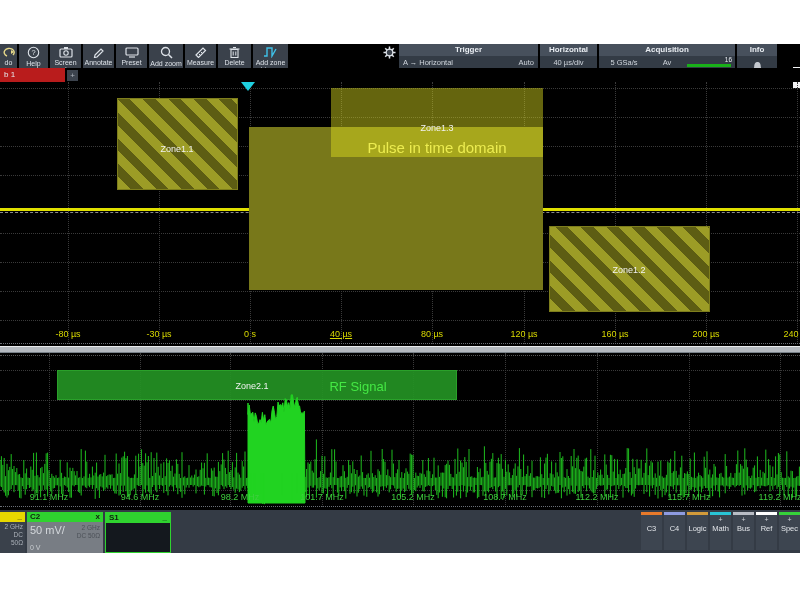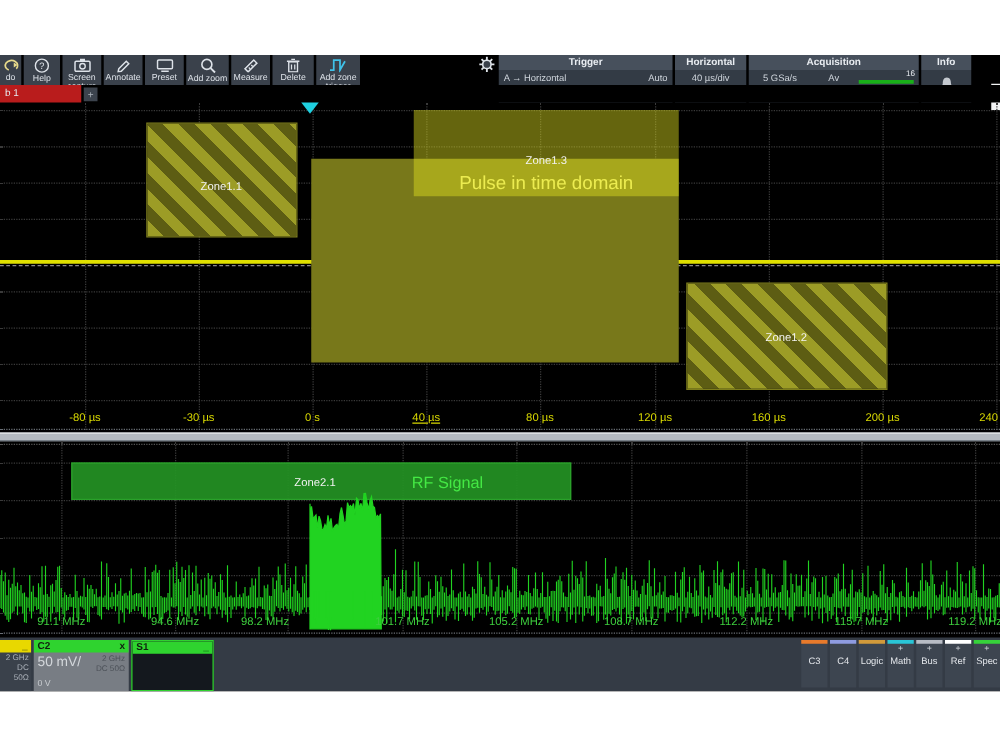--- a/index.html
+++ b/index.html
@@ -284,21 +284,21 @@
     <div class="zlabel" style="left:358px;top:33px;font-size:13px;color:#44e844;">RF Signal</div>
 
     <svg id="specsvg" class="abs" style="left:0;top:0;" width="800" height="157" viewBox="0 0 800 157">
           <path d="M0.0 107.1V133.3M1.4 103.2V134.1M2.8 111.9V137.0M4.2 105.0V139.5M5.6 123.1V142.8M7.0 110.8V144.5M8.4 117.2V142.3M9.8 113.9V137.1M11.2 101.1V136.1M12.6 116.0V132.2M14.0 113.0V139.2M15.4 119.1V132.1M16.8 115.0V132.2M18.2 121.5V137.7M19.6 121.0V144.8M21.0 124.4V145.4M22.4 125.0V133.2M23.8 107.0V136.1M25.2 120.3V141.7M26.6 115.5V136.2M28.0 124.5V132.0M29.4 125.0V135.0M30.8 113.5V134.2M32.2 116.8V138.2M33.6 99.9V136.7M35.0 122.8V144.3M36.4 99.5V140.3M37.8 122.2V140.6M39.2 124.3V132.6M40.6 115.1V144.3M42.0 113.9V137.5M43.4 120.1V132.4M44.8 110.9V136.9M46.2 100.3V136.6M47.6 99.6V143.5M49.0 117.3V133.0M50.4 124.9V138.4M51.8 120.8V140.9M53.2 123.0V135.5M54.6 124.6V135.0M56.0 122.2V132.4M57.4 125.0V132.3M58.8 124.5V143.0M60.2 106.8V133.4M61.6 119.8V141.1M63.0 125.0V142.9M64.4 123.5V132.1M65.8 124.1V132.9M67.2 109.3V134.5M68.6 124.6V138.9M70.0 114.7V144.6M71.4 118.0V144.7M72.8 114.9V132.4M74.2 118.2V133.3M75.6 122.4V132.0M77.0 118.0V132.0M78.4 124.8V138.9M79.8 124.2V140.0M81.2 96.1V142.5M82.6 125.0V132.6M84.0 123.4V132.6M85.4 97.6V134.3M86.8 108.6V135.2M88.2 124.8V132.7M89.6 120.8V134.2M91.0 124.4V132.0M92.4 113.6V135.9M93.8 122.5V132.1M95.2 119.7V145.9M96.6 109.5V135.2M98.0 123.5V137.0M99.4 121.7V145.0M100.8 121.1V133.5M102.2 123.4V134.5M103.6 119.6V137.9M105.0 101.8V136.5M106.4 123.1V134.4M107.8 122.2V135.7M109.2 121.4V132.0M110.6 121.7V135.7M112.0 121.3V132.6M113.4 125.0V137.9M114.8 124.8V140.4M116.2 100.5V140.7M117.6 120.7V132.4M119.0 110.5V142.5M120.4 120.1V141.6M121.8 104.6V132.7M123.2 103.3V138.9M124.6 98.7V132.6M126.0 105.2V138.2M127.4 103.0V143.8M128.8 123.7V144.5M130.2 125.0V142.2M131.6 124.8V137.4M133.0 124.9V136.6M134.4 121.4V135.4M135.8 102.7V141.0M137.2 124.9V132.1M138.6 100.7V132.9M140.0 113.5V133.0M141.4 96.3V132.0M142.8 110.1V142.9M144.2 112.6V136.4M145.6 100.3V139.7M147.0 109.3V132.5M148.4 103.0V138.6M149.8 124.9V140.3M151.2 99.2V141.9M152.6 123.0V134.0M154.0 105.0V132.1M155.4 119.8V137.1M156.8 99.6V139.2M158.2 113.8V132.0M159.6 122.5V136.0M161.0 110.6V132.1M162.4 125.0V132.9M163.8 109.2V139.9M165.2 123.2V132.0M166.6 105.4V138.3M168.0 110.0V142.4M169.4 107.3V133.6M170.8 117.9V132.1M172.2 112.7V133.5M173.6 123.7V138.3M175.0 120.5V132.1M176.4 106.3V134.8M177.8 110.9V141.2M179.2 120.9V135.4M180.6 125.0V138.8M182.0 99.2V144.8M183.4 124.4V132.5M184.8 123.3V141.3M186.2 125.0V134.5M187.6 124.7V132.1M189.0 112.1V134.7M190.4 124.5V132.0M191.8 122.5V132.0M193.2 124.7V133.5M194.6 121.6V132.1M196.0 116.5V140.4M197.4 123.9V133.1M198.8 123.3V134.2M200.2 116.8V133.5M201.6 109.5V132.6M203.0 115.3V133.0M204.4 109.8V141.6M205.8 124.9V133.6M207.2 100.3V132.0M208.6 124.6V132.2M210.0 124.9V134.2M211.4 115.3V134.5M212.8 117.6V143.0M214.2 114.6V143.4M215.6 123.6V135.4M217.0 123.8V140.0M218.4 108.9V142.3M219.8 118.1V136.3M221.2 111.4V132.0M222.6 100.1V133.3M224.0 106.6V136.2M225.4 114.9V133.4M226.8 121.0V134.8M228.2 97.7V132.0M229.6 119.1V134.0M231.0 117.2V136.2M232.4 109.1V134.0M233.8 124.4V136.7M235.2 114.4V139.7M236.6 99.9V135.6M238.0 119.6V136.5M239.4 121.5V139.1M240.8 124.7V137.7M242.2 108.1V134.7M243.6 113.5V133.0M245.0 98.5V136.7M246.4 125.0V132.8M247.8 124.6V135.0M249.2 99.3V136.1M250.6 107.3V132.1M252.0 124.2V132.1M253.4 114.1V143.2M254.8 101.8V144.6M256.2 124.9V137.5M257.6 108.2V132.0M259.0 123.3V137.3M260.4 95.5V144.7M261.8 124.5V136.2M263.2 117.4V132.5M264.6 105.1V133.8M266.0 118.8V138.3M267.4 123.4V132.0M268.8 111.6V134.1M270.2 124.2V135.2M271.6 118.8V144.1M273.0 110.4V140.2M274.4 123.8V132.2M275.8 99.3V133.4M277.2 111.0V140.8M278.6 124.9V143.4M280.0 125.0V139.0M281.4 124.1V132.7M282.8 110.0V132.3M284.2 123.7V133.3M285.6 115.4V133.1M287.0 122.4V134.4M288.4 111.1V139.5M289.8 124.5V139.7M291.2 109.4V136.6M292.6 104.8V138.1M294.0 124.9V135.7M295.4 119.0V136.7M296.8 123.5V138.8M298.2 114.9V132.2M299.6 124.6V140.6M301.0 120.8V143.6M302.4 124.4V144.1M303.8 109.5V139.8M305.2 123.9V139.0M306.6 116.0V144.2M308.0 109.4V134.6M309.4 110.9V145.8M310.8 108.5V132.8M312.2 117.7V134.6M313.6 119.6V134.6M315.0 106.3V132.3M316.4 86.4V144.7M317.8 125.0V135.5M319.2 124.2V137.2M320.6 118.1V134.5M322.0 102.8V140.2M323.4 120.8V140.5M324.8 103.2V135.3M326.2 124.4V135.7M327.6 124.9V142.3M329.0 124.2V133.8M330.4 119.5V132.0M331.8 96.2V135.3M333.2 124.2V142.7M334.6 96.3V132.0M336.0 108.5V132.1M337.4 124.9V139.6M338.8 125.0V143.0M340.2 123.5V134.4M341.6 123.1V138.1M343.0 112.2V133.9M344.4 118.2V138.2M345.8 124.9V145.7M347.2 123.8V134.8M348.6 107.1V132.0M350.0 112.0V140.8M351.4 120.3V139.2M352.8 108.3V133.7M354.2 116.0V140.3M355.6 121.0V132.3M357.0 117.0V143.5M358.4 123.7V139.7M359.8 122.5V136.2M361.2 102.5V133.5M362.6 119.1V135.8M364.0 124.9V142.6M365.4 125.0V132.2M366.8 121.7V143.8M368.2 120.3V134.9M369.6 124.7V134.0M371.0 97.8V136.2M372.4 120.2V139.8M373.8 124.1V138.5M375.2 122.2V132.8M376.6 125.0V139.4M378.0 116.3V143.6M379.4 118.2V141.2M380.8 121.7V133.7M382.2 96.0V133.2M383.6 106.1V137.1M385.0 108.7V133.3M386.4 122.1V134.8M387.8 116.4V132.3M389.2 122.8V139.4M390.6 124.2V136.3M392.0 96.7V132.0M393.4 110.5V132.6M394.8 124.1V135.3M396.2 120.2V138.8M397.6 116.3V135.9M399.0 107.0V135.6M400.4 124.7V143.9M401.8 119.1V137.4M403.2 125.0V135.6M404.6 120.2V139.2M406.0 115.3V137.9M407.4 118.6V132.0M408.8 120.8V135.8M410.2 100.6V137.1M411.6 101.6V141.2M413.0 102.0V140.6M414.4 125.0V137.1M415.8 119.6V138.2M417.2 122.7V134.5M418.6 123.1V132.7M420.0 119.8V134.9M421.4 120.6V132.2M422.8 107.0V138.2M424.2 121.3V138.5M425.6 123.9V133.9M427.0 117.5V133.2M428.4 105.0V132.2M429.8 118.2V133.0M431.2 125.0V143.0M432.6 121.3V133.1M434.0 104.7V132.3M435.4 124.5V137.0M436.8 124.6V141.9M438.2 112.4V145.2M439.6 123.9V139.5M441.0 119.7V132.7M442.4 119.5V143.8M443.8 119.7V135.5M445.2 112.1V144.2M446.6 110.8V145.3M448.0 107.5V136.0M449.4 111.9V132.8M450.8 120.9V132.9M452.2 124.1V136.0M453.6 124.5V144.5M455.0 105.9V132.6M456.4 120.9V142.6M457.8 95.5V138.7M459.2 118.8V132.9M460.6 107.5V145.3M462.0 109.6V132.1M463.4 114.2V138.6M464.8 104.1V132.8M466.2 108.9V144.1M467.6 124.1V139.5M469.0 96.0V133.4M470.4 123.8V137.6M471.8 123.3V133.8M473.2 124.8V139.5M474.6 124.4V139.4M476.0 124.9V132.0M477.4 114.0V145.3M478.8 119.1V144.0M480.2 115.5V132.0M481.6 124.3V132.2M483.0 123.8V142.8M484.4 93.3V138.5M485.8 109.9V143.5M487.2 117.9V137.9M488.6 121.6V139.3M490.0 108.7V135.0M491.4 105.8V134.1M492.8 100.1V136.2M494.2 124.6V133.2M495.6 124.4V138.5M497.0 110.1V145.9M498.4 104.8V134.2M499.8 110.7V132.9M501.2 101.1V146.0M502.6 115.8V138.5M504.0 123.8V144.7M505.4 106.7V135.7M506.8 118.7V142.5M508.2 111.3V132.3M509.6 119.4V132.2M511.0 124.9V132.3M512.4 122.1V143.7M513.8 115.6V140.8M515.2 110.4V136.9M516.6 122.8V143.7M518.0 113.4V134.4M519.4 95.1V132.0M520.8 116.0V141.7M522.2 123.9V141.9M523.6 101.5V132.2M525.0 123.2V132.1M526.4 121.0V141.5M527.8 112.8V133.7M529.2 122.8V133.7M530.6 120.2V133.3M532.0 107.7V144.2M533.4 124.6V137.0M534.8 124.7V137.1M536.2 123.2V135.0M537.6 123.2V135.5M539.0 123.7V134.9M540.4 104.3V133.8M541.8 121.2V144.3M543.2 125.0V132.0M544.6 110.5V145.0M546.0 104.6V136.0M547.4 100.8V132.3M548.8 124.9V141.4M550.2 120.3V137.6M551.6 108.4V132.9M553.0 121.3V133.6M554.4 124.5V137.7M555.8 109.6V140.4M557.2 119.3V139.9M558.6 123.4V139.7M560.0 99.0V132.1M561.4 105.0V145.3M562.8 103.3V134.5M564.2 124.2V139.2M565.6 124.9V133.7M567.0 116.1V142.6M568.4 123.0V136.2M569.8 125.0V141.2M571.2 103.0V132.6M572.6 113.3V138.9M574.0 96.0V140.5M575.4 115.1V140.9M576.8 104.8V132.8M578.2 102.6V139.1M579.6 116.3V137.6M581.0 118.0V144.8M582.4 118.5V133.1M583.8 113.6V135.2M585.2 105.6V132.1M586.6 104.7V138.3M588.0 123.6V132.4M589.4 124.9V135.5M590.8 96.1V137.5M592.2 124.0V139.4M593.6 117.2V140.6M595.0 102.7V140.1M596.4 124.9V136.2M597.8 119.6V133.0M599.2 122.2V132.1M600.6 116.5V132.7M602.0 121.6V132.6M603.4 125.0V132.1M604.8 101.4V143.0M606.2 111.5V136.9M607.6 121.9V136.4M609.0 124.9V132.1M610.4 101.8V144.7M611.8 102.2V133.2M613.2 118.6V132.6M614.6 105.9V132.3M616.0 125.0V142.7M617.4 106.4V132.0M618.8 121.2V136.0M620.2 116.7V133.2M621.6 124.9V132.1M623.0 121.0V144.6M624.4 120.6V133.2M625.8 115.0V134.9M627.2 95.1V135.1M628.6 95.4V139.4M630.0 119.1V132.0M631.4 124.9V142.5M632.8 105.8V140.7M634.2 114.2V143.9M635.6 121.0V135.6M637.0 106.3V132.0M638.4 115.5V132.3M639.8 115.4V132.2M641.2 106.8V132.0M642.6 124.6V132.0M644.0 119.9V140.9M645.4 109.8V132.0M646.8 95.4V139.1M648.2 122.1V132.0M649.6 112.7V143.6M651.0 108.1V132.6M652.4 109.5V135.3M653.8 124.7V132.1M655.2 120.4V141.9M656.6 124.9V133.7M658.0 108.6V145.5M659.4 122.6V132.9M660.8 107.5V137.3M662.2 123.4V144.2M663.6 124.8V135.8M665.0 124.5V142.2M666.4 121.8V139.4M667.8 108.5V132.5M669.2 109.7V144.7M670.6 105.8V133.2M672.0 120.0V133.6M673.4 118.3V136.4M674.8 98.0V132.1M676.2 117.9V139.7M677.6 124.8V132.4M679.0 121.7V132.4M680.4 114.4V142.7M681.8 102.7V142.5M683.2 125.0V144.8M684.6 120.1V144.0M686.0 120.7V140.1M687.4 118.4V132.6M688.8 121.0V143.9M690.2 105.6V137.2M691.6 123.9V136.6M693.0 124.7V134.1M694.4 99.5V139.1M695.8 125.0V134.8M697.2 123.4V137.7M698.6 119.7V144.1M700.0 122.0V133.6M701.4 123.2V139.4M702.8 124.8V135.7M704.2 103.7V132.9M705.6 114.8V135.1M707.0 98.3V135.0M708.4 121.5V137.6M709.8 116.6V144.9M711.2 124.6V135.2M712.6 121.4V143.2M714.0 111.0V132.6M715.4 113.5V137.3M716.8 124.4V132.1M718.2 124.9V138.5M719.6 120.8V144.4M721.0 119.9V132.5M722.4 123.8V132.4M723.8 124.7V133.5M725.2 101.1V140.3M726.6 113.0V132.7M728.0 124.6V133.4M729.4 123.6V136.0M730.8 119.9V133.8M732.2 124.6V132.1M733.6 124.9V132.4M735.0 120.1V134.3M736.4 111.2V133.0M737.8 97.5V132.0M739.2 119.6V132.8M740.6 111.1V132.0M742.0 112.8V142.6M743.4 115.7V134.7M744.8 95.3V141.5M746.2 106.6V132.4M747.6 114.2V137.5M749.0 123.1V135.0M750.4 125.0V135.7M751.8 122.6V134.5M753.2 114.7V132.1M754.6 112.4V139.2M756.0 124.8V138.3M757.4 103.4V133.2M758.8 124.0V132.9M760.2 116.9V135.2M761.6 124.7V132.6M763.0 118.8V132.9M764.4 120.2V133.2M765.8 96.6V133.4M767.2 125.0V132.7M768.6 106.1V132.1M770.0 112.2V138.5M771.4 124.0V132.9M772.8 113.5V136.7M774.2 124.9V132.8M775.6 103.3V132.2M777.0 121.4V135.9M778.4 100.0V133.9M779.8 101.5V142.0M781.2 119.2V132.1M782.6 124.7V136.9M784.0 124.9V142.2M785.4 124.9V132.0M786.8 98.3V133.9M788.2 123.4V142.7M789.6 124.6V135.5M791.0 117.7V133.7M792.4 118.1V144.9M793.8 125.0V134.6M795.2 124.8V141.3M796.6 123.6V143.5M798.0 123.0V132.7M799.4 113.6V132.9" stroke="#21d321" stroke-width="0.9" fill="none"></path>
           <path d="M248 150 L248 50 L248.0 61.5 L249.2 52.0 L250.4 61.4 L251.6 60.6 L252.8 59.1 L254.0 69.1 L255.2 59.9 L256.4 63.3 L257.6 70.6 L258.8 70.4 L260.0 66.6 L261.2 69.6 L262.4 59.3 L263.6 67.7 L264.8 61.7 L266.0 72.0 L267.2 69.0 L268.4 67.3 L269.6 66.4 L270.8 70.0 L272.0 57.8 L273.2 53.0 L274.4 59.2 L275.6 66.6 L276.8 63.7 L278.0 49.1 L279.2 53.0 L280.4 51.5 L281.6 53.4 L282.8 49.8 L284.0 59.4 L285.2 45.6 L286.4 46.8 L287.6 53.8 L288.8 49.6 L290.0 55.7 L291.2 41.9 L292.4 41.8 L293.6 48.9 L294.8 54.6 L296.0 47.5 L297.2 44.3 L298.4 52.0 L299.6 53.1 L300.8 61.2 L302.0 59.5 L303.2 60.9 L304.4 58.1 L305 150 Z" fill="#21d321" stroke="#21d321" stroke-width="1"></path>
           <path d="M253.0 120 V145.7M252.5 120 V141.7M251.4 120 V142.4M282.2 120 V142.3M297.3 120 V140.8M260.6 120 V140.8M262.8 120 V151.0M292.1 120 V149.5M264.4 120 V151.2M255.4 120 V141.0" stroke="#21d321" stroke-width="1" fill="none"></path>
         </svg>
 
     <span class="ticklabel t-freq" style="left:49px;top:139px;">91.1 MHz</span>
     <span class="ticklabel t-freq" style="left:140px;top:139px;">94.6 MHz</span>
-    <span class="ticklabel t-freq" style="left:212px;top:139px;">98.2 MHz</span>
+    <span class="ticklabel t-freq" style="left:240px;top:139px;">98.2 MHz</span>
     <span class="ticklabel t-freq" style="left:322px;top:139px;">101.7 MHz</span>
     <span class="ticklabel t-freq" style="left:413px;top:139px;">105.2 MHz</span>
     <span class="ticklabel t-freq" style="left:505px;top:139px;">108.7 MHz</span>
     <span class="ticklabel t-freq" style="left:597px;top:139px;">112.2 MHz</span>
     <span class="ticklabel t-freq" style="left:689px;top:139px;">115.7 MHz</span>
     <span class="ticklabel t-freq" style="left:780px;top:139px;">119.2 MHz</span>
     <div class="abs" style="left:0;top:153px;width:800px;border-top:1px dotted #6a6f76;"></div>
   </div>
 
   <div id="bottombar">

